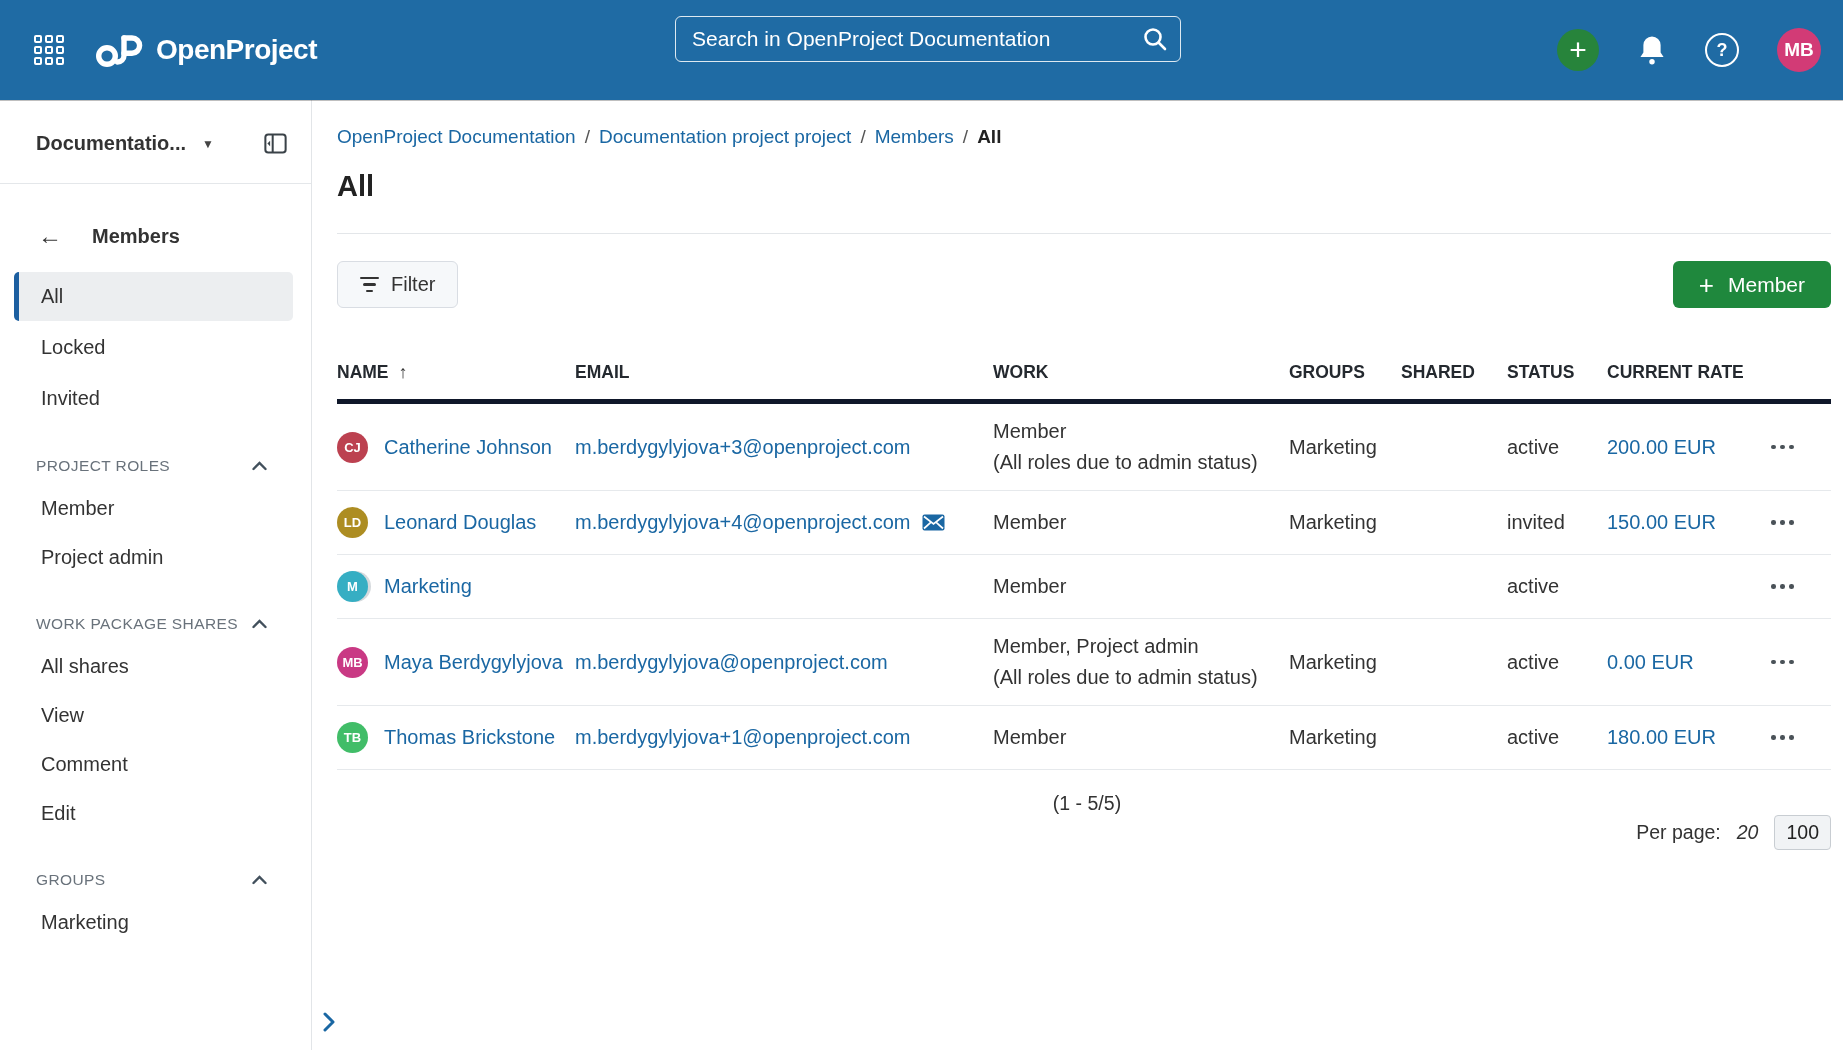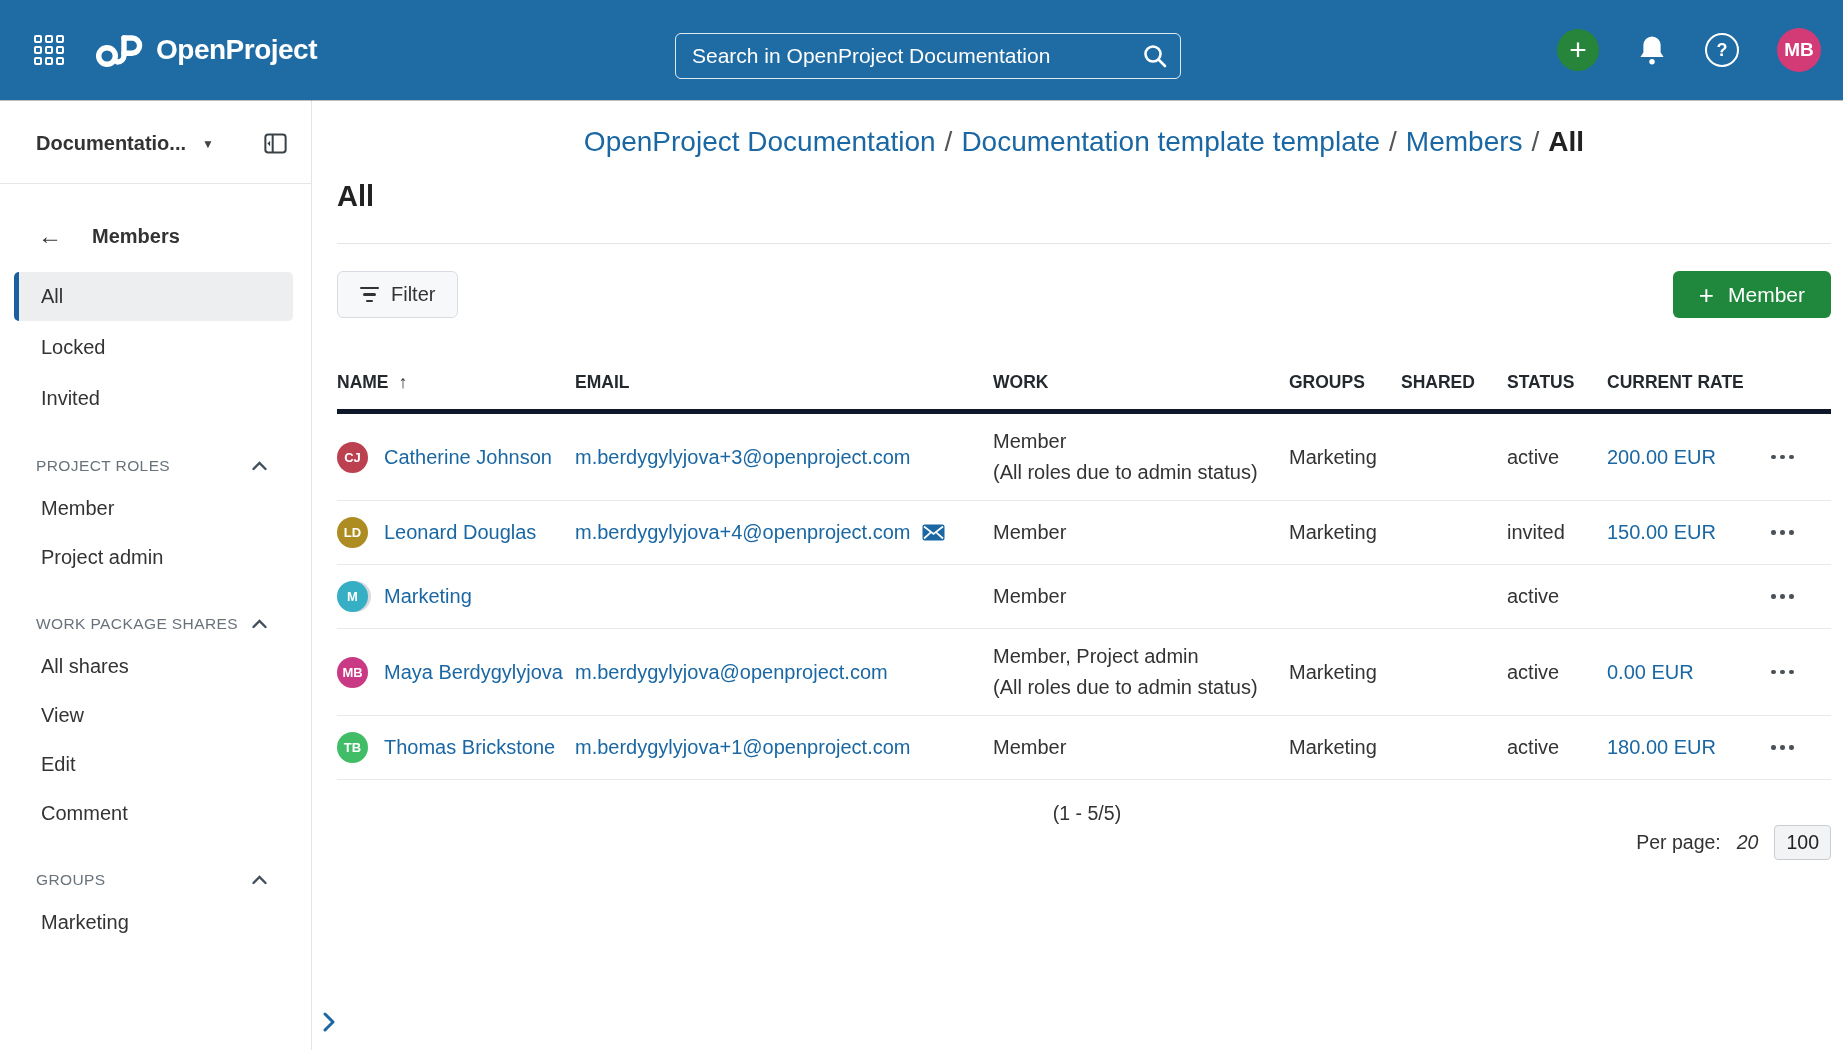--- a/index.html
+++ b/index.html
@@ -13,21 +13,21 @@
   
   .topbar {
     position:relative; height:100px; background:#1F6BA4;
     display:flex; align-items:center; padding:0 22px 0 20px;
     box-shadow:0 1px 0 rgba(0,0,0,.25);
   }
   .grid-icon { display:grid; grid-template-columns:repeat(3,8px); grid-gap:3px; margin-left:14px; cursor:pointer; }
   .grid-icon span { width:8px; height:8px; border:2px solid #fff; border-radius:2px; }
   .logo { display:flex; align-items:center; margin-left:30px; cursor:pointer; }
   .logo-text { color:#fff; font-size:28px; font-weight:700; letter-spacing:-0.5px; margin-left:12px; }
-  .search-wrap { position:absolute; left:675px; top:33px; width:506px; height:46px; }
+  .search-wrap { position:absolute; left:675px; top:16px; width:506px; height:46px; }
   .search-wrap input {
     width:100%; height:100%; background:transparent; border:1.5px solid rgba(255,255,255,.85);
     border-radius:6px; color:#fff; font-size:21px; padding:0 52px 0 16px;
     font-family:"Liberation Sans", sans-serif; outline:none;
   }
   .search-wrap input::placeholder { color:#fff; opacity:1; }
   .search-glyph { position:absolute; right:12px; top:9px; }
   .topbar-right { margin-left:auto; display:flex; align-items:center; gap:38px; }
   .plus-btn {
     width:42px; height:42px; border-radius:50%; background:#27843B; border:none;
@@ -64,21 +64,21 @@
   }
   .side-item.selected { background:#ECEEF0; border-left-color:#1C5FA0; }
   .side-section { margin-top:34px; }
   .section-head { display:flex; align-items:center; padding:0 44px 0 36px; cursor:pointer; }
   .section-title { font-size:15.5px; color:#69727B; letter-spacing:.4px; }
   .section-head svg { margin-left:auto; }
   .section-items { margin-top:10px; }
   .section-items .side-item { padding-top:12px; padding-bottom:12px; }
 
   
-  .breadcrumb { font-size:28px; display:flex; gap:9px; align-items:center;justify-content:center; }
+  .breadcrumb { font-size:19px; display:flex; gap:9px; align-items:center; }
   .breadcrumb a { color:#1A67A3; text-decoration:none; cursor:pointer; }
   .crumb-sep { color:#555; }
   .crumb-current { font-weight:700; color:#222; }
   h1.page-title { font-size:29px; font-weight:700; color:#222; margin:22px 0 0 0; }
   .toolbar-divider { border-top:1px solid #E3E6E9; margin-top:30px; }
   .toolbar { display:flex; align-items:center; margin-top:27px; }
   .filter-btn {
     display:flex; align-items:center; gap:12px; height:47px; padding:0 22px;
     background:#F6F8FA; border:1px solid #D9DDE3; border-radius:6px; font-size:20px; color:#333;
     font-family:"Liberation Sans", sans-serif; cursor:pointer;
@@ -216,43 +216,43 @@
     <div class="side-section">
       <div class="section-head">
         <span class="section-title">WORK PACKAGE SHARES</span>
         <svg width="15" height="10" viewBox="0 0 15 10">
           <path d="M1.5 8 L7.5 2 L13.5 8" fill="none" stroke="#42505C" stroke-width="2.4" stroke-linecap="round"></path>
         </svg>
       </div>
       <div class="section-items">
         <div class="side-item">All shares</div>
         <div class="side-item">View</div>
+        <div class="side-item">Comment</div>
         <div class="side-item">Edit</div>
-        <div class="side-item">Comment</div>
       </div>
     </div>
 
     <div class="side-section">
       <div class="section-head">
         <span class="section-title">GROUPS</span>
         <svg width="15" height="10" viewBox="0 0 15 10">
           <path d="M1.5 8 L7.5 2 L13.5 8" fill="none" stroke="#42505C" stroke-width="2.4" stroke-linecap="round"></path>
         </svg>
       </div>
       <div class="section-items">
         <div class="side-item">Marketing</div>
       </div>
     </div>
   </nav>
 
   <main class="main">
     <div class="breadcrumb">
       <a>OpenProject Documentation</a>
       <span class="crumb-sep">/</span>
-      <a>Documentation template template</a>
+      <a>Documentation project project</a>
       <span class="crumb-sep">/</span>
       <a>Members</a>
       <span class="crumb-sep">/</span>
       <span class="crumb-current">All</span>
     </div>
 
     <h1 class="page-title">All</h1>
 
     <div class="toolbar-divider"></div>
 

